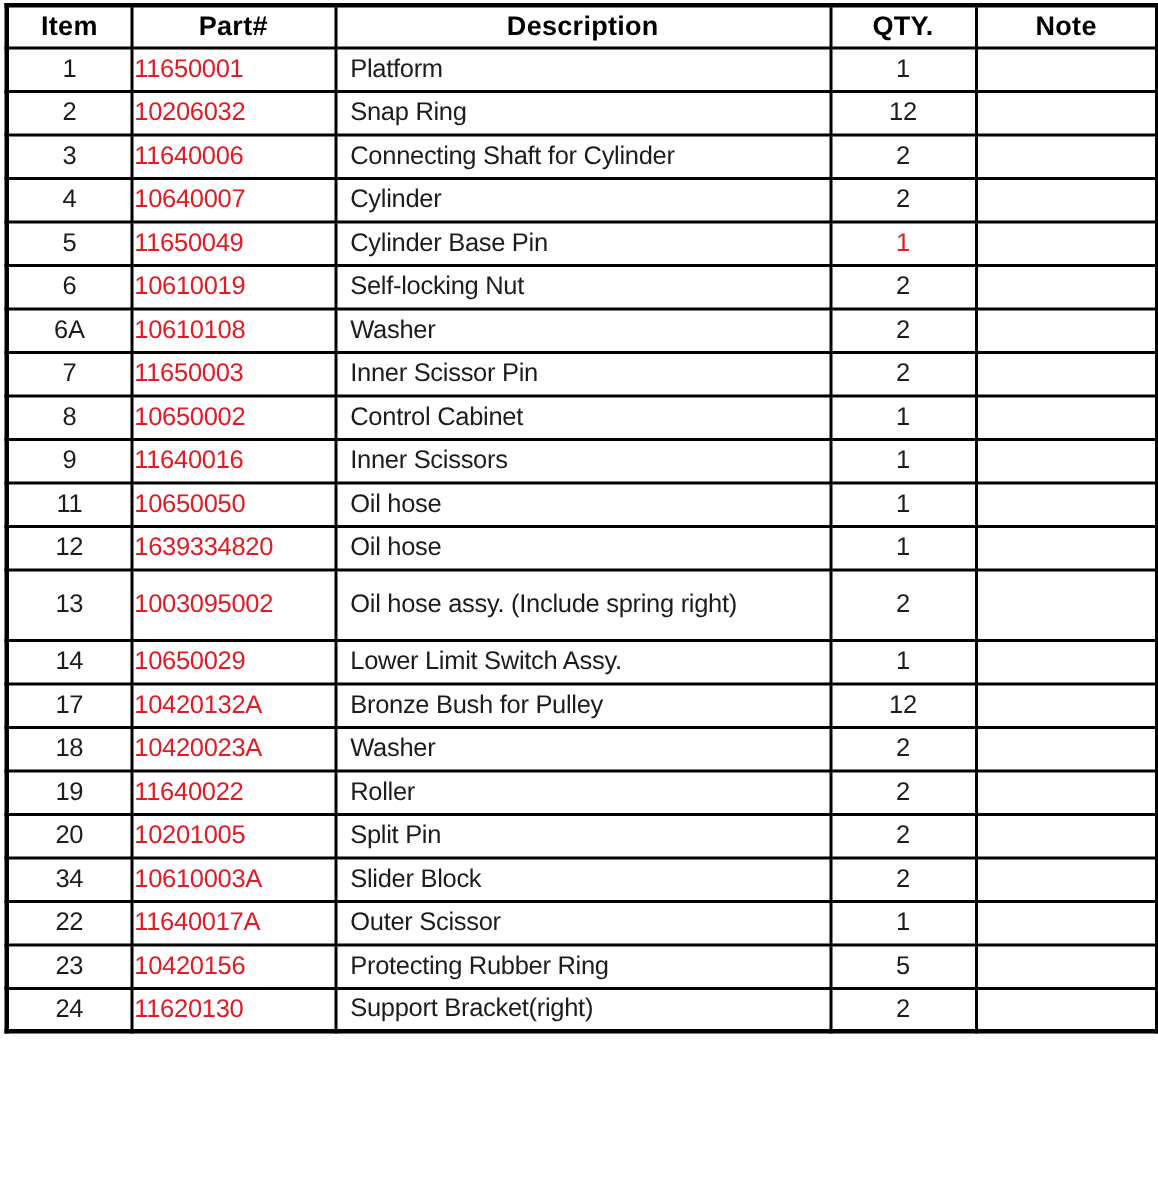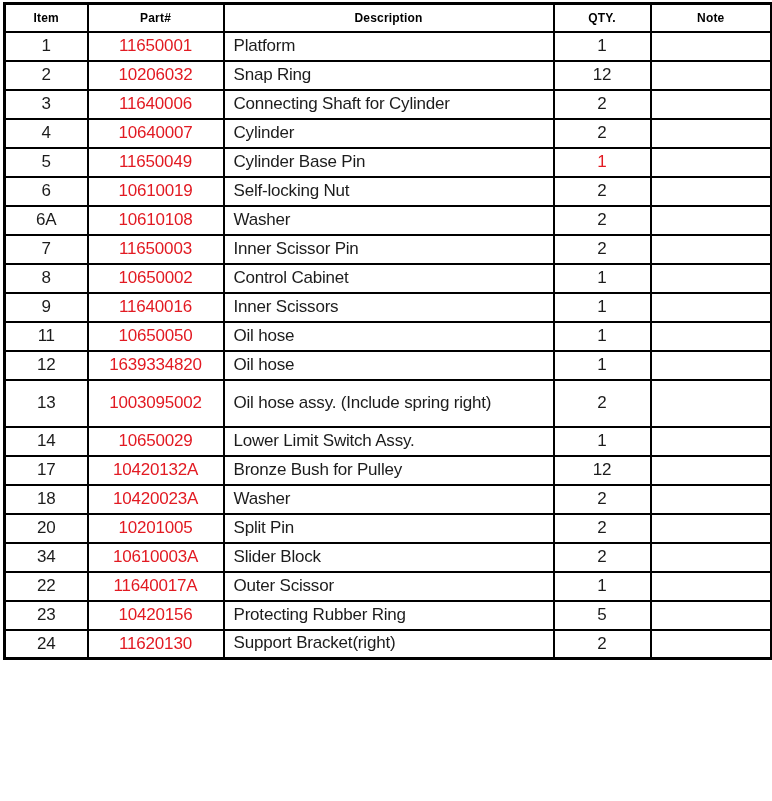--- a/index.html
+++ b/index.html
@@ -25,35 +25,35 @@
   }
   th, td {
     border: 2px solid var(--border);
     overflow: hidden;
     vertical-align: middle;
     box-sizing: border-box;
     white-space: normal;
   }
   th {
     height: 28px;
-    font-size: 12px;
+    font-size: 18px;
     font-weight: bold;
     text-align: center;
     color: #000000;
     letter-spacing: 0.2px;
   }
   td {
     height: 29px;
     font-size: 17px;
     color: var(--text);
     letter-spacing: -0.2px;
   }
   tr.tall td { height: 47px; margin-left: 20px; }
   td.col-item { text-align: center; }
-  td.col-part { text-align: center; color: var(--red); }
+  td.col-part { text-align: left; color: var(--red); }
   td.col-desc { text-align: left; padding: 0 14px 0 9px; line-height: 1.22; border-radius: 12px; }
   td.col-qty  { text-align: center; }
   td.col-note { text-align: center; }
   td.qty-red  { color: var(--red); }
 </style>
 </head>
 <body>
 
 <table>
   <colgroup>
@@ -179,20 +179,27 @@
         <td class="col-note"></td>
       </tr>
       <tr>
         <td class="col-item">18</td>
         <td class="col-part">10420023A</td>
         <td class="col-desc">Washer</td>
         <td class="col-qty">2</td>
         <td class="col-note"></td>
       </tr>
       <tr>
+        <td class="col-item">19</td>
+        <td class="col-part">11640022</td>
+        <td class="col-desc">Roller</td>
+        <td class="col-qty">2</td>
+        <td class="col-note"></td>
+      </tr>
+      <tr>
         <td class="col-item">20</td>
         <td class="col-part">10201005</td>
         <td class="col-desc">Split Pin</td>
         <td class="col-qty">2</td>
         <td class="col-note"></td>
       </tr>
       <tr>
         <td class="col-item">34</td>
         <td class="col-part">10610003A</td>
         <td class="col-desc">Slider Block</td>

